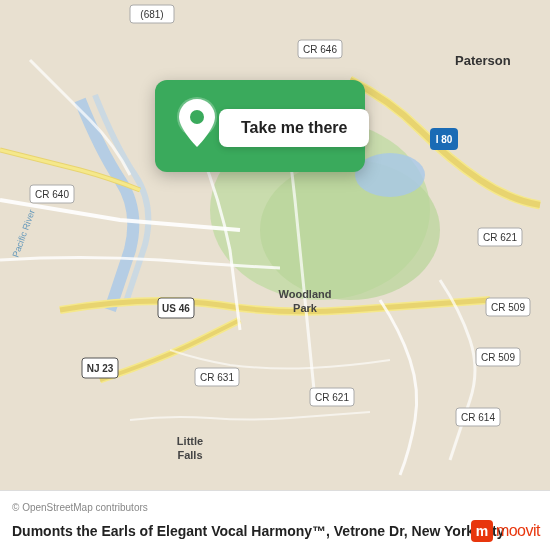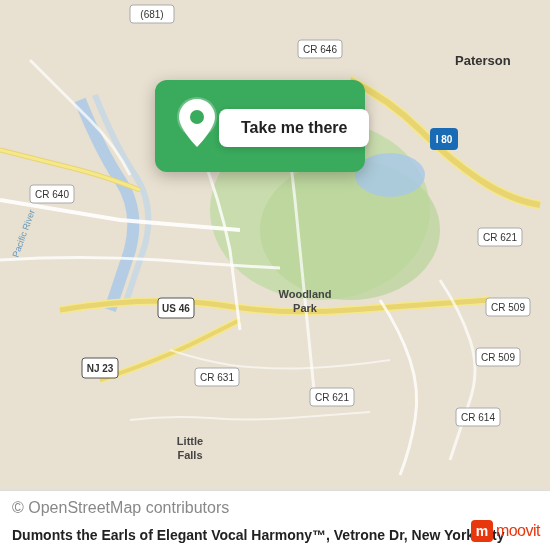--- a/index.html
+++ b/index.html
@@ -77,21 +77,21 @@
       height: 60px;
       background: white;
       display: flex;
       flex-direction: column;
       justify-content: center;
       padding: 6px 12px 4px;
       border-top: 1px solid #ddd;
     }
 
     #footer-attribution {
-      font-size: 16px;
+      font-size: 10px;
       color: #888;
       margin-bottom: 9px;
     }
 
     #footer-title {
       font-size: 14px;
       font-weight: 600;
       color: #222;
       line-height: 1.3;
     }

